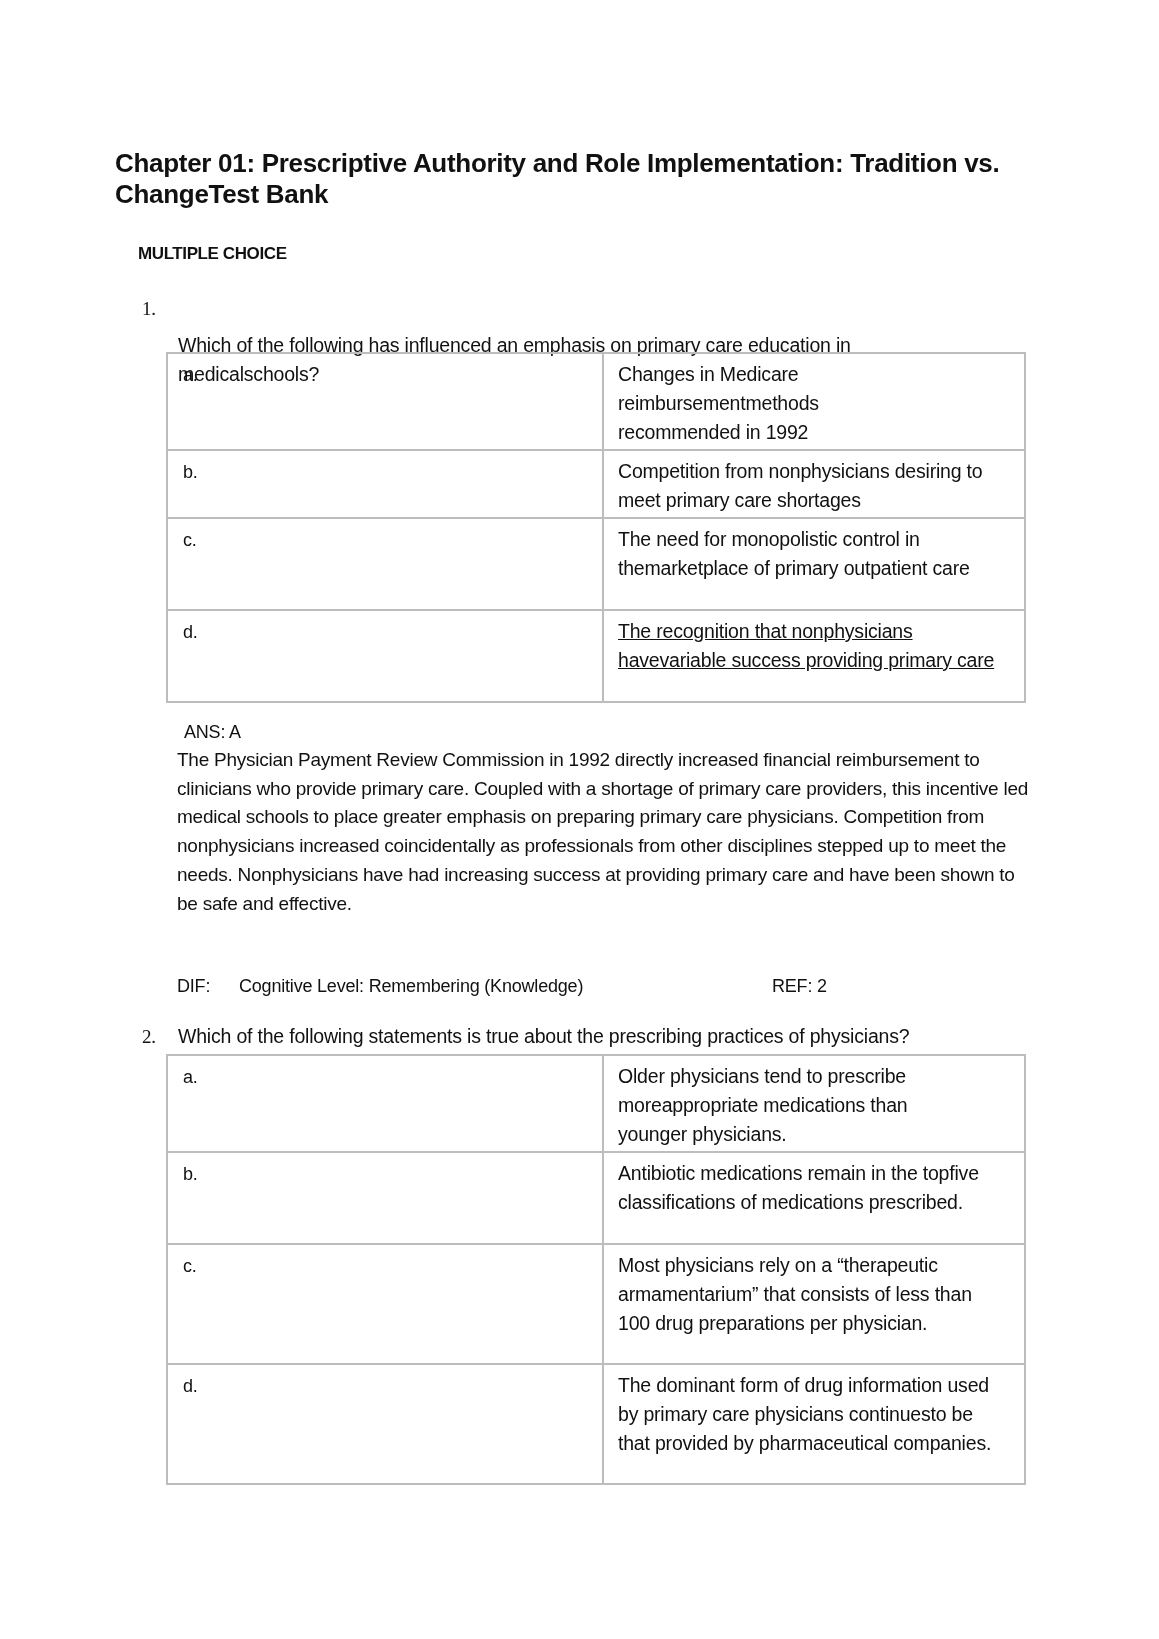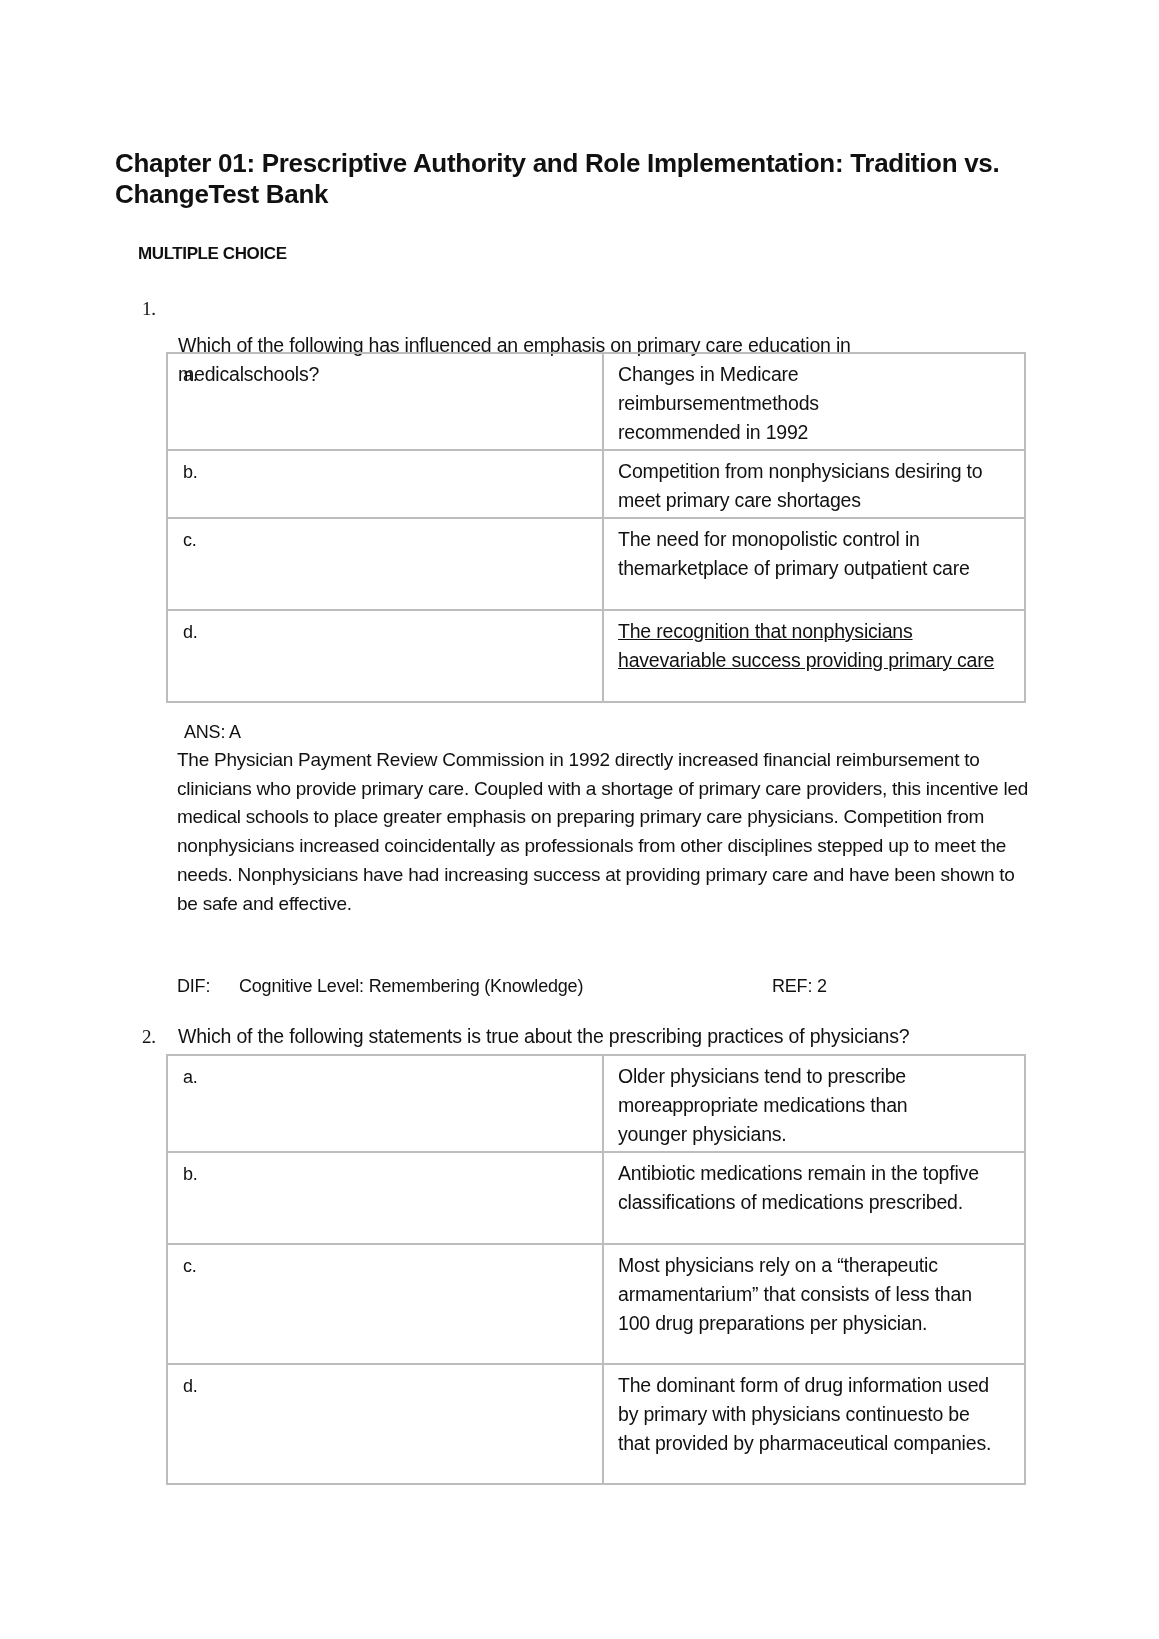--- a/index.html
+++ b/index.html
@@ -99,16 +99,16 @@
   <tr style="height:92px;">
     <td class="letter"><span>b.</span></td>
     <td style="padding-right:40px;">Antibiotic medications remain in the topfive classifications of medications prescribed.</td>
   </tr>
   <tr style="height:120px;">
     <td class="letter"><span>c.</span></td>
     <td style="padding-right:30px;">Most physicians rely on a “therapeutic armamentarium” that consists of less than 100 drug preparations per physician.</td>
   </tr>
   <tr style="height:120px;">
     <td class="letter"><span>d.</span></td>
-    <td style="padding-right:20px;">The dominant form of drug information used by primary with physicians continuesto be that provided by pharmaceutical companies.</td>
+    <td style="padding-right:20px;">The dominant form of drug information used by primary care physicians continuesto be that provided by pharmaceutical companies.</td>
   </tr>
 </tbody>
   </table>
 
 </body></html>

